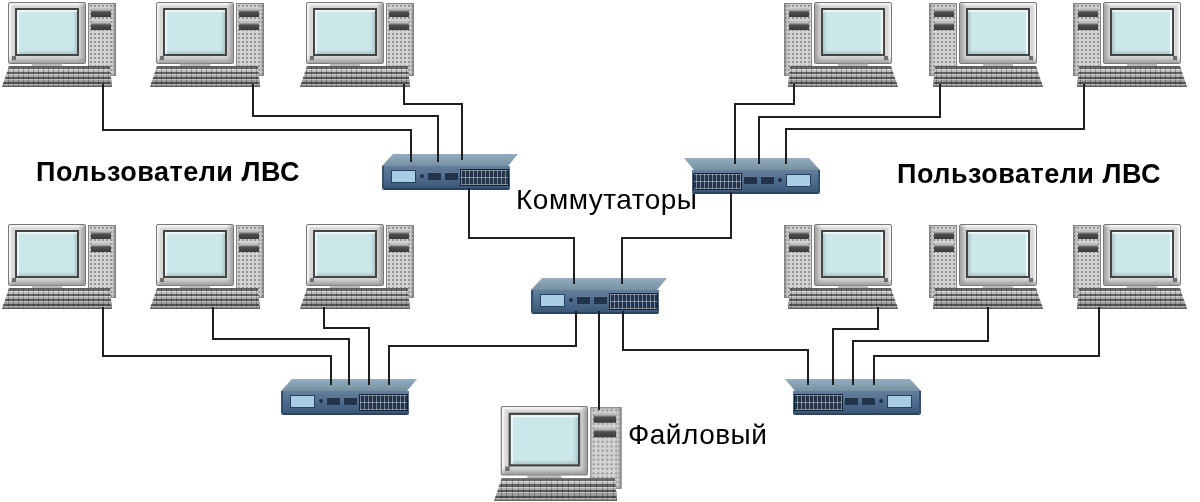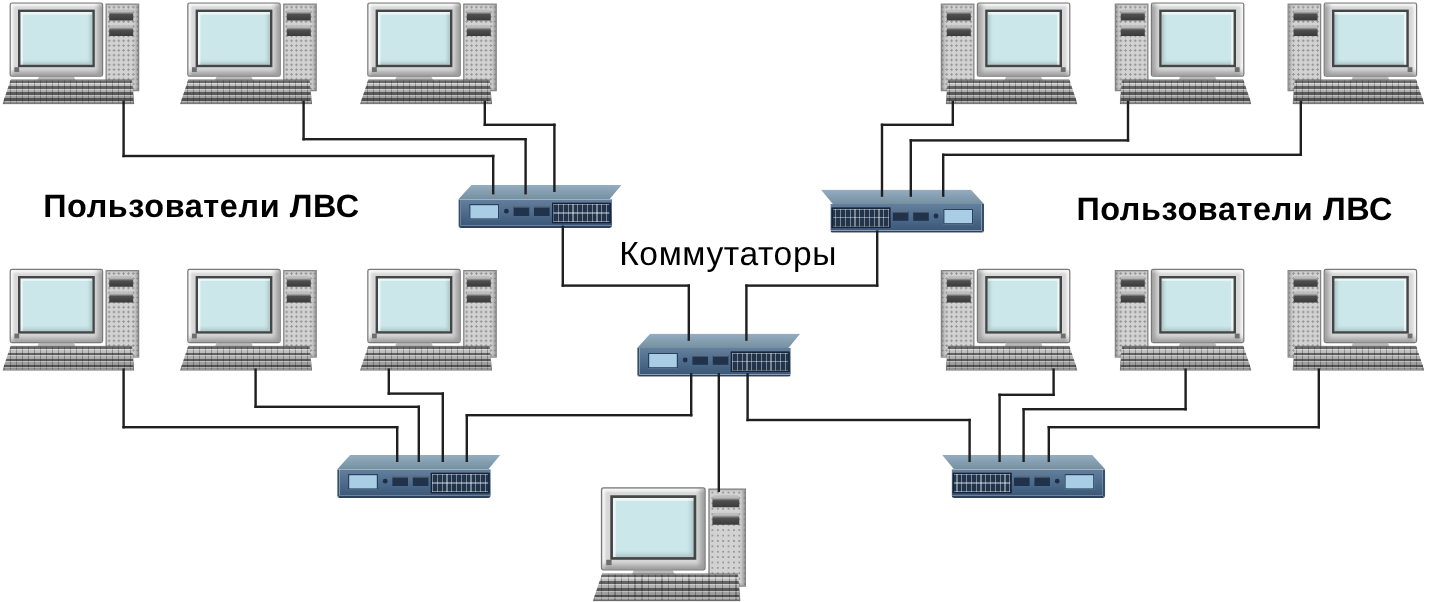--- a/index.html
+++ b/index.html
@@ -100,21 +100,21 @@
 
   
   .label {
     position: absolute; color: #000000; white-space: nowrap;
     letter-spacing: 0.5px;
   }
   .label.bold { font-weight: bold; font-size: 27px; }
   .label.regular { font-weight: normal; font-size: 28px; }
   #label-users-left  { left: 36px;  top: 157px; }
   #label-users-right { left: 897px; top: 159px; }
-  #label-switches    { left: 516px; top: 196px; }
+  #label-switches    { left: 516px; top: 184px; }
   #label-file-server { left: 628px; top: 418px; line-height: 33px; white-space: normal; }
 </style>
 </head>
 <body>
 
 <div id="canvas">
   <div id="diagram">
       <div class="pc" style="left: 2px; top: 2px;">
     <div class="monitor">
       <div class="screen"></div>
@@ -372,15 +372,15 @@
       <div class="line" style="background: rgb(31, 31, 31); left: 873px; top: 355px; width: 2px; height: 30px;"></div>
     </div>
 
   <div class="label bold" id="label-users-left">Пользователи ЛВС</div>
 
   <div class="label bold" id="label-users-right">Пользователи ЛВС</div>
 
   <div class="label regular" id="label-switches">Коммутаторы</div>
 
   <div class="label regular" id="label-file-server">
-    <br>
+    <span>Файловый</span><br>
   </div>
 </div>
 
 </body></html>

